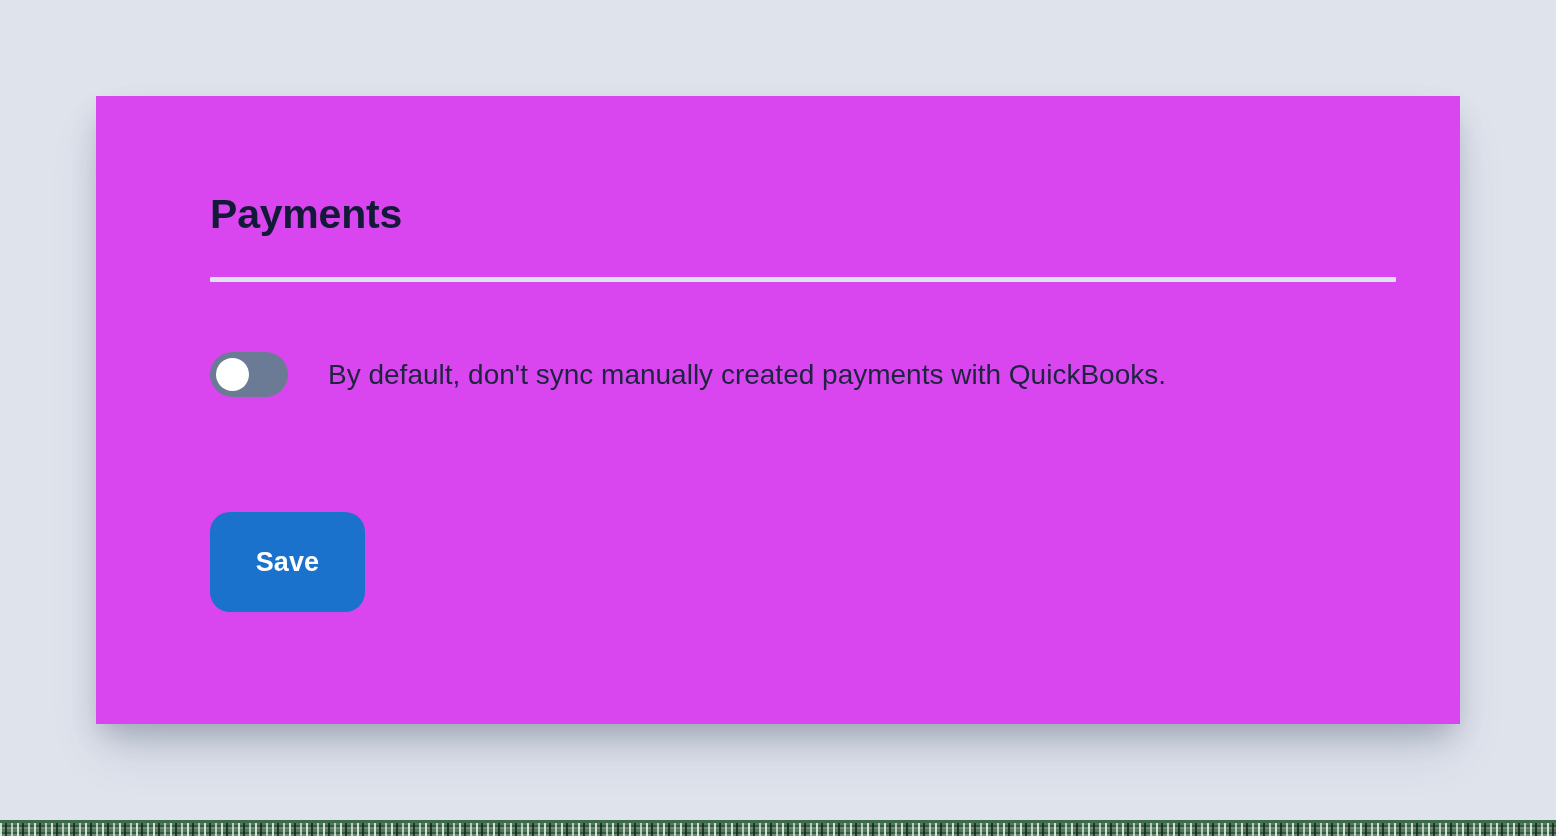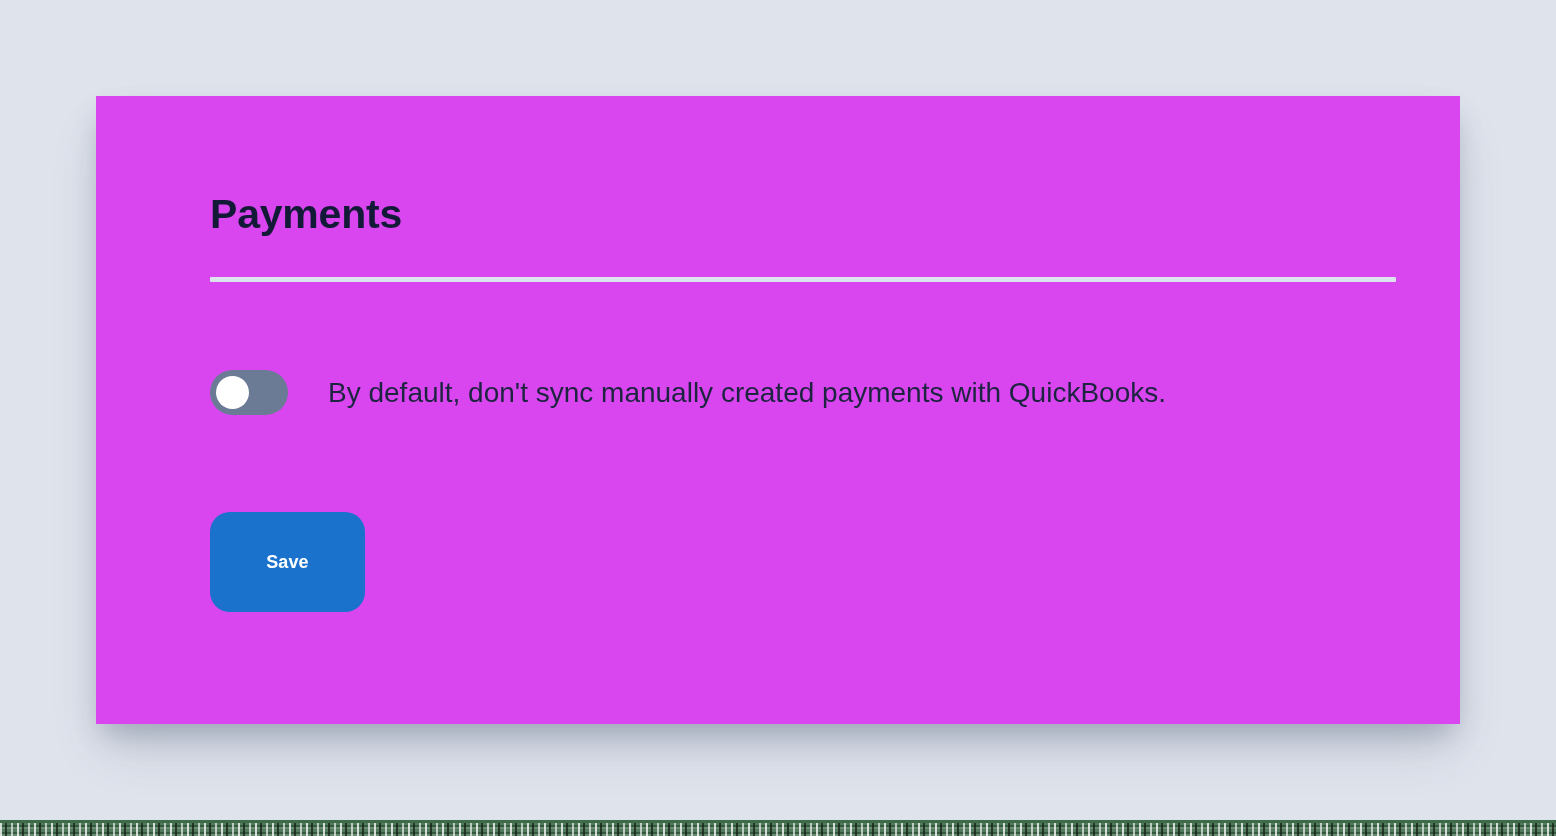--- a/index.html
+++ b/index.html
@@ -58,21 +58,21 @@
     width: 1186px;
     height: 5px;
     background: #dde3ec;
     border-radius: 1px;
   }
 
   
   .toggle-row {
     position: absolute;
     left: 114px;
-    top: 274px;
+    top: 256px;
     display: flex;
     align-items: center;
   }
 
   .toggle-switch {
     position: relative;
     width: 78px;
     height: 45px;
     border-radius: 23px;
     background: #6b7b95;
@@ -104,21 +104,21 @@
   .save-button {
     position: absolute;
     left: 114px;
     top: 416px;
     width: 155px;
     height: 100px;
     background: #1a72cd;
     color: #ffffff;
     border: none;
     border-radius: 20px;
-    font-size: 18px;
+    font-size: 27px;
     font-weight: 700;
     font-family: "Liberation Sans", sans-serif;
     cursor: pointer;
     letter-spacing: 0.1px;
   }
 
   
   #bottom-strip {
     position: absolute;
     left: 0;

